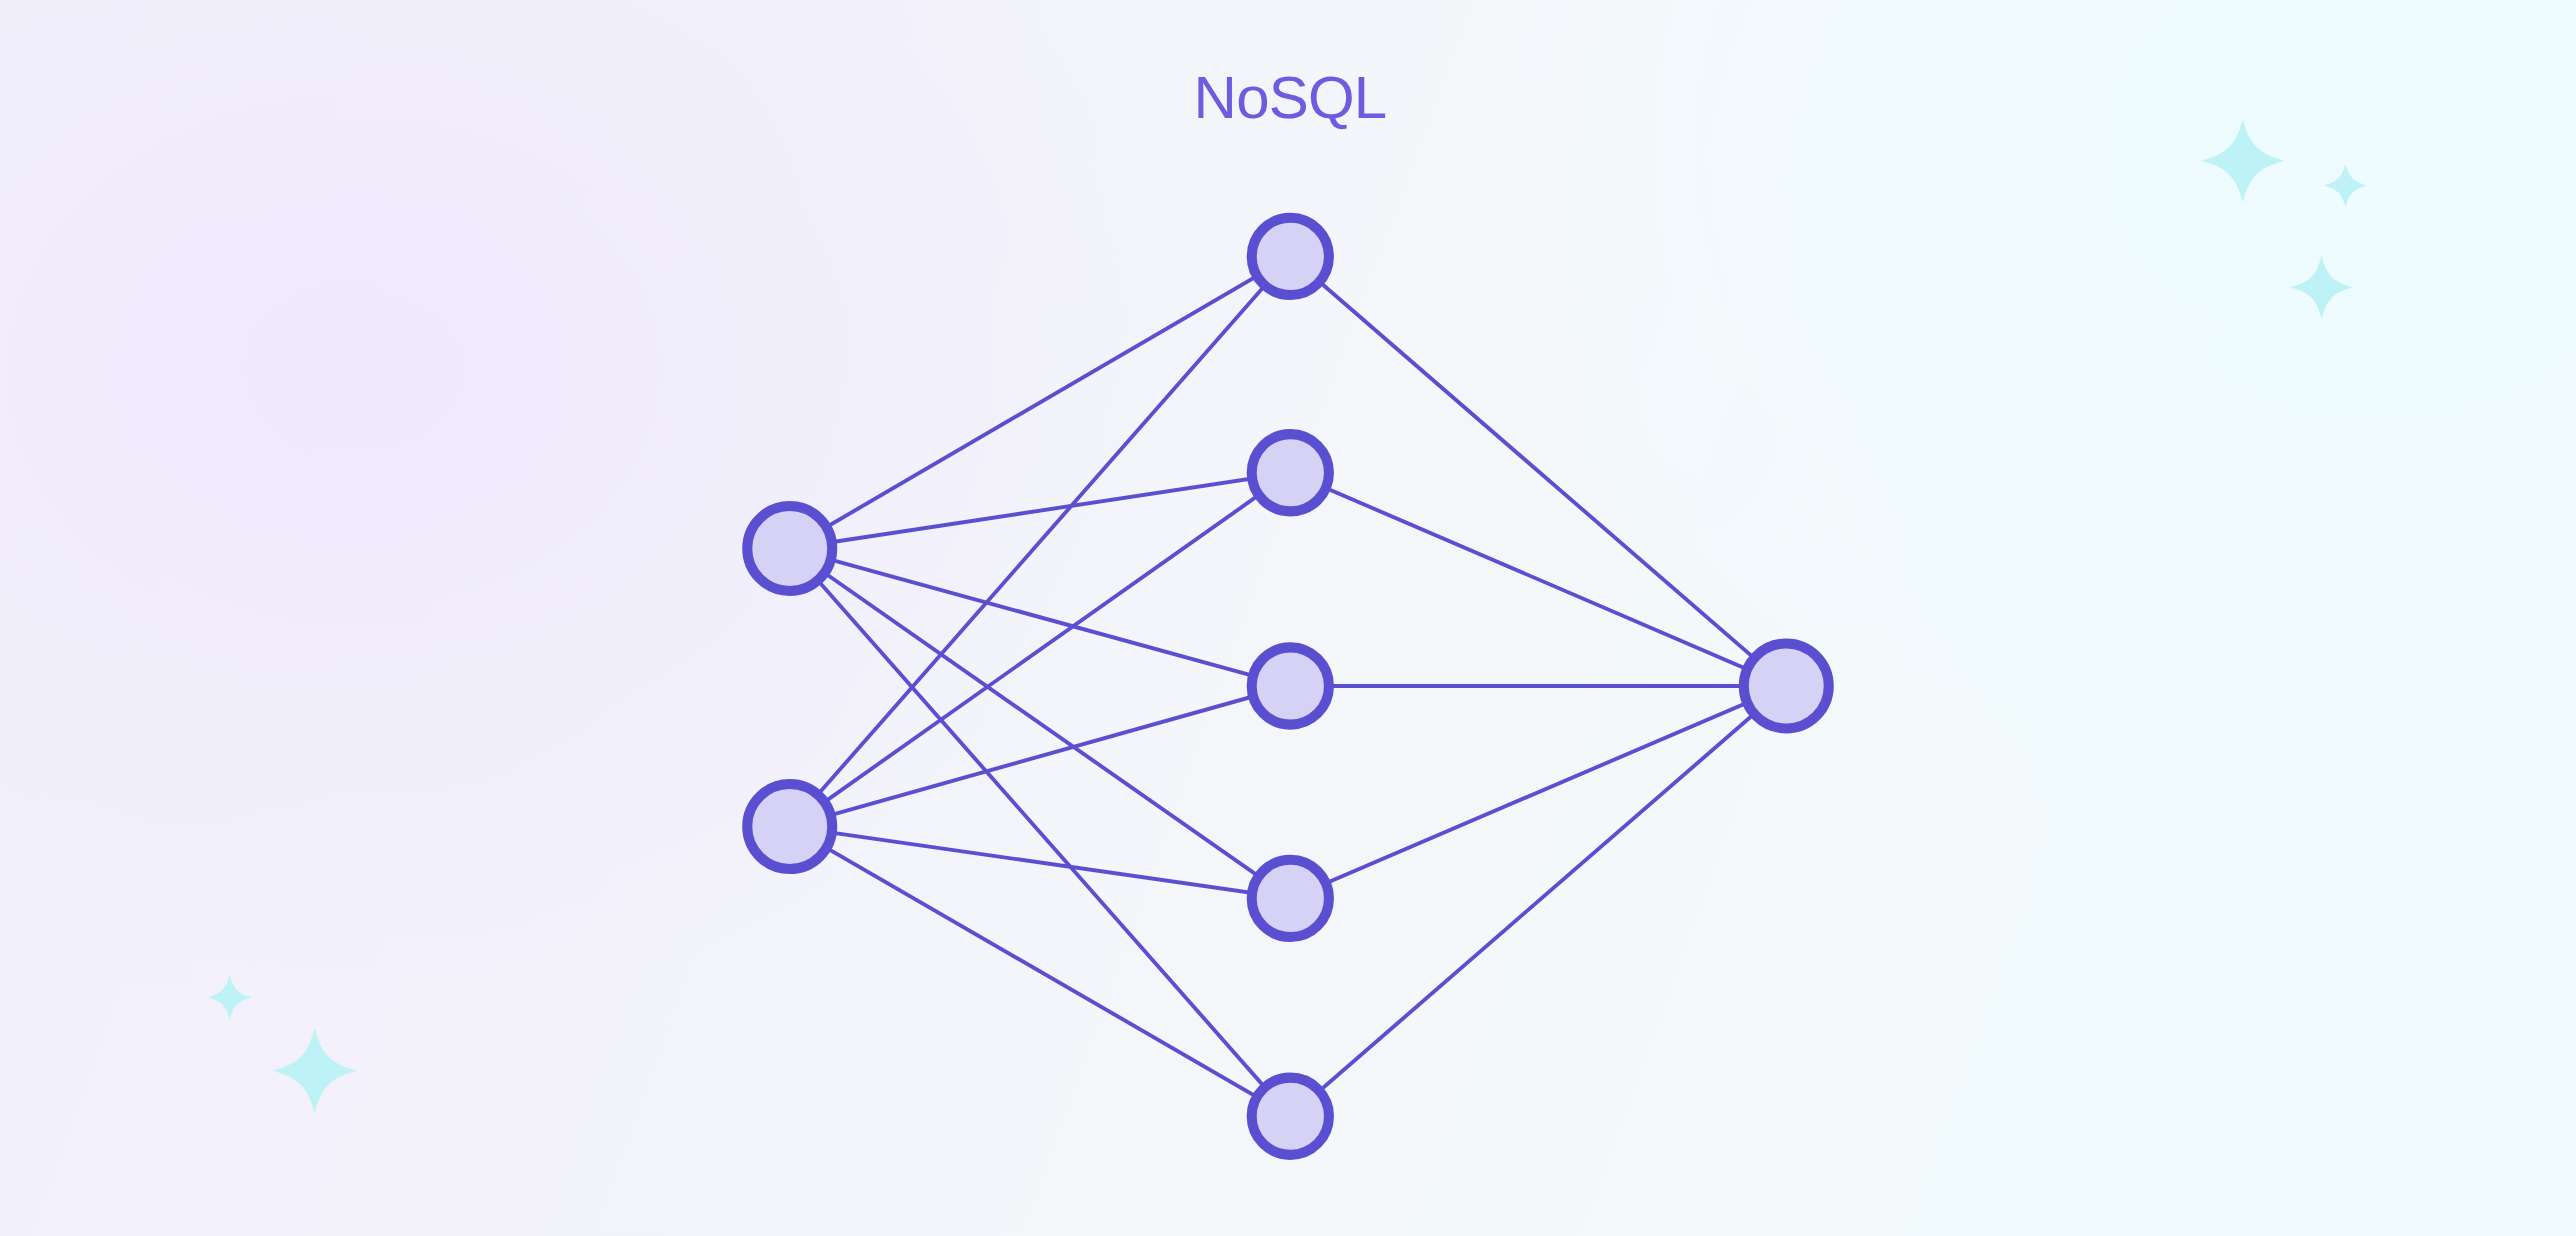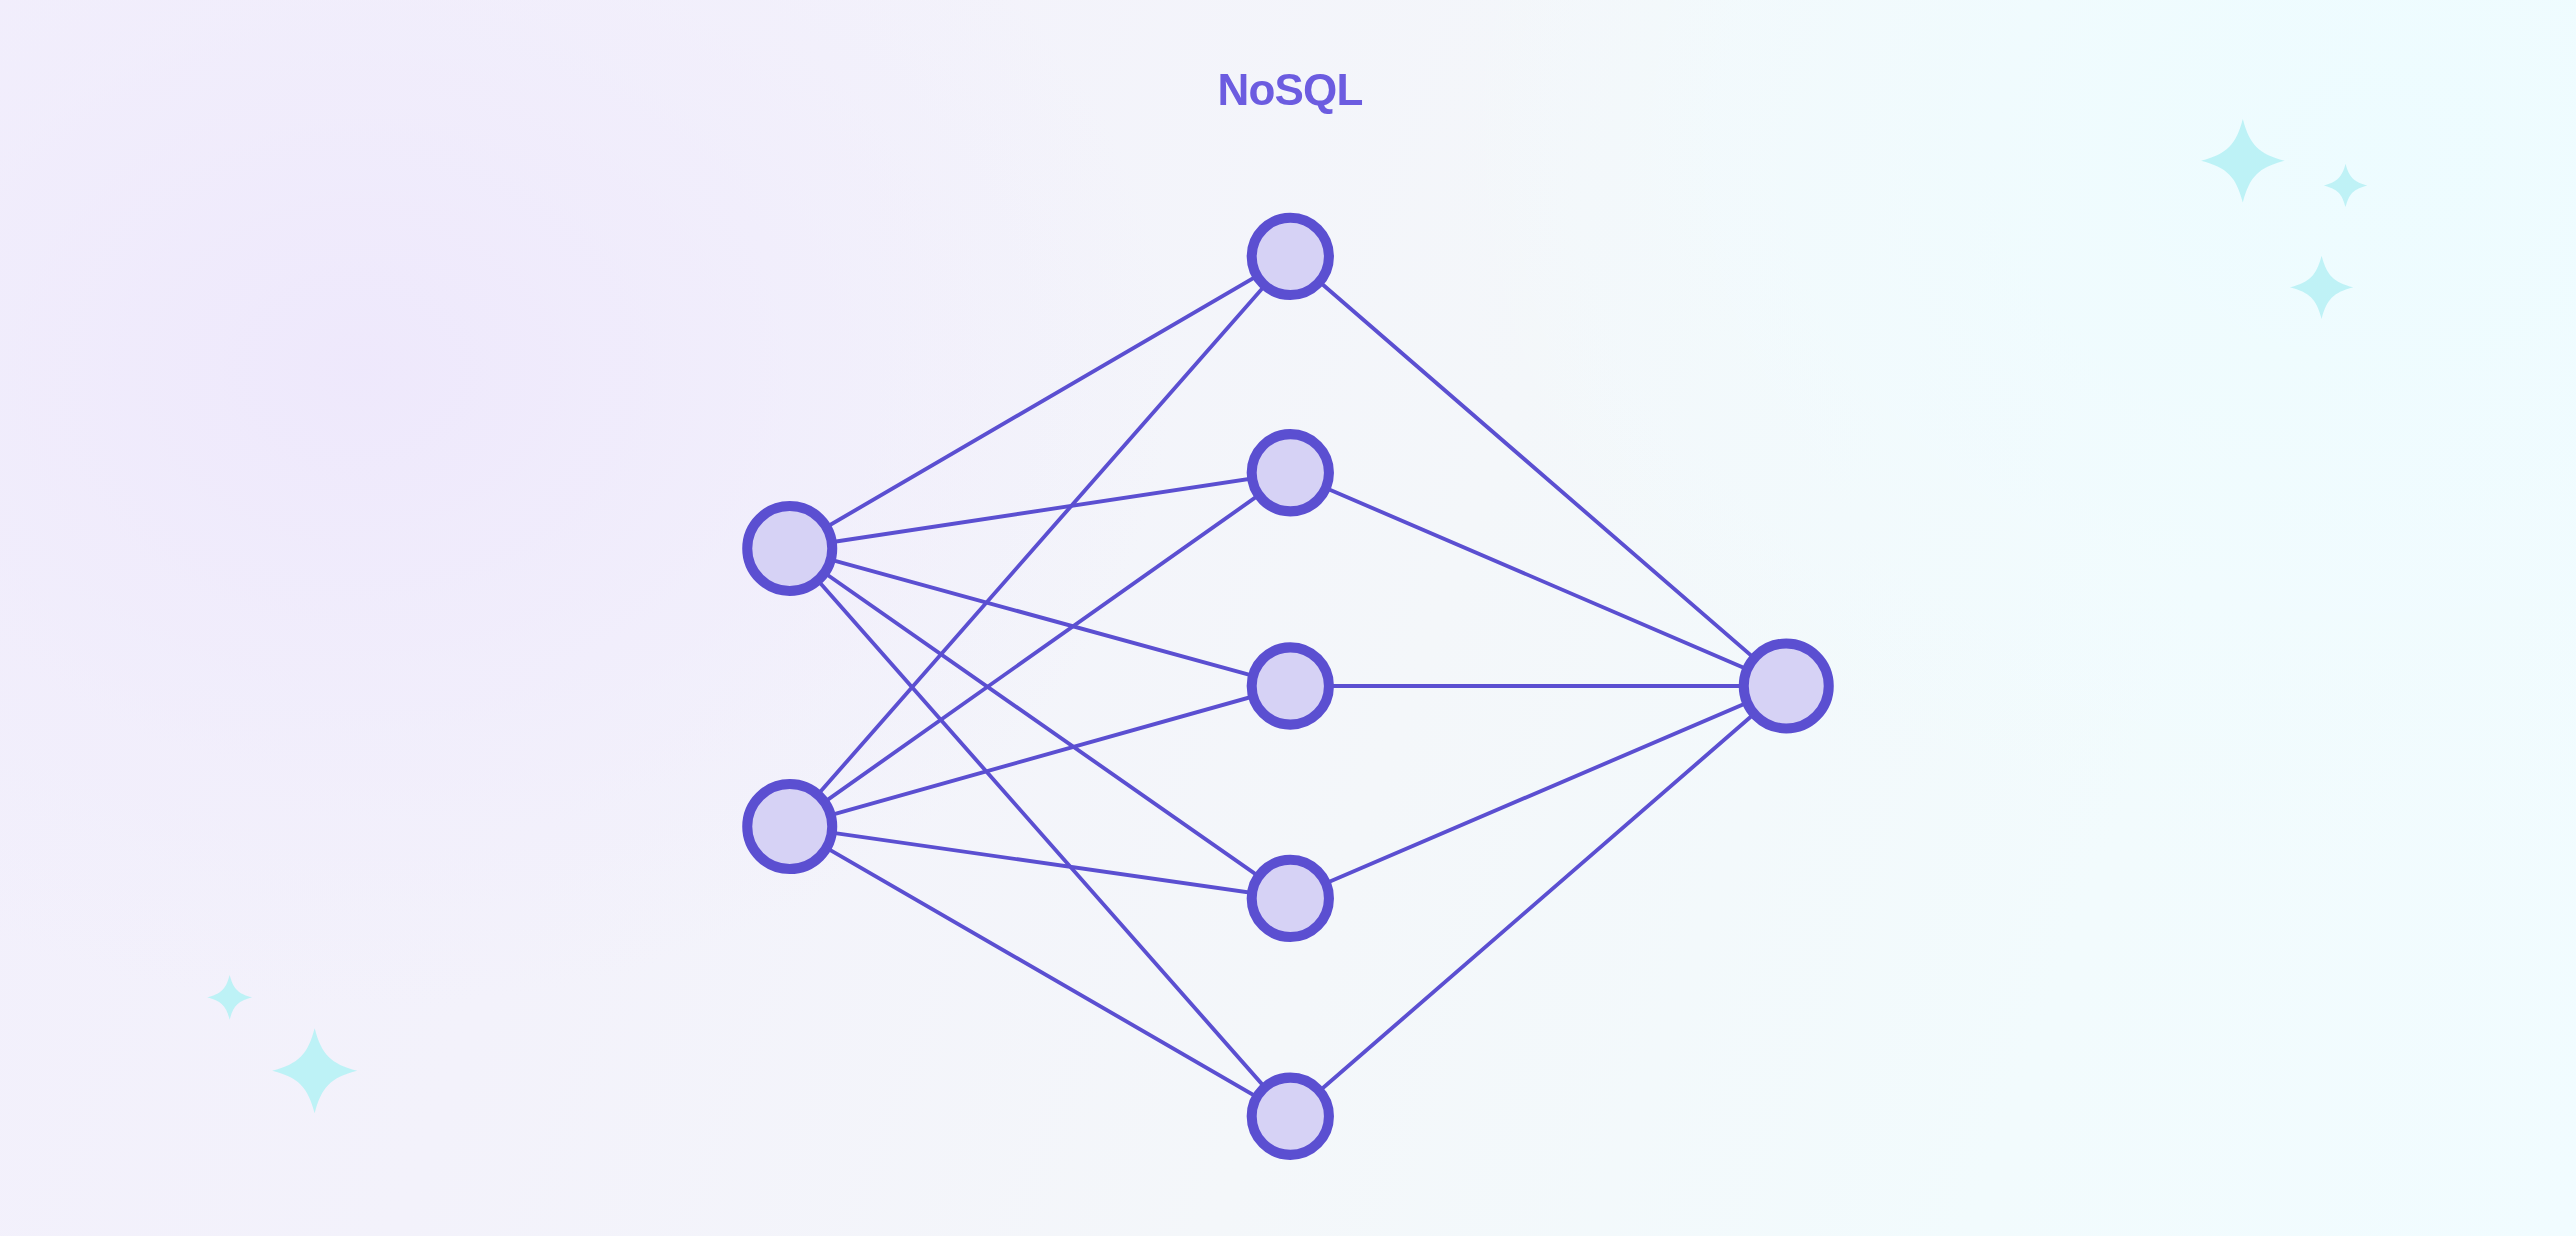--- a/index.html
+++ b/index.html
@@ -39,21 +39,21 @@
     transform: translateX(-50%);
     white-space: nowrap;
   }
 </style>
 </head>
 <body>
 
 <div id="stage">
 
   <div class="title-wrap">
-    <div style="font-family:'Liberation Sans',sans-serif;font-size:44px;font-weight:bold;color:#6c5ce0;letter-spacing:-0.8px;line-height:1;">NoSQL</div>
+    <div style="font-family:'Liberation Sans',sans-serif;font-size:60px;font-weight:normal;color:#6c5ce0;letter-spacing:-0.8px;line-height:1;">NoSQL</div>
   </div>
 
   <svg id="net" viewBox="0 0 3334 1600">
     <g id="edges-group">
         <line x1="1022" y1="710" x2="1670" y2="332" stroke="#5b4fd1" stroke-width="5" stroke-linecap="round"></line>
         <line x1="1022" y1="710" x2="1670" y2="612" stroke="#5b4fd1" stroke-width="5" stroke-linecap="round"></line>
         <line x1="1022" y1="710" x2="1670" y2="888" stroke="#5b4fd1" stroke-width="5" stroke-linecap="round"></line>
         <line x1="1022" y1="710" x2="1670" y2="1163" stroke="#5b4fd1" stroke-width="5" stroke-linecap="round"></line>
         <line x1="1022" y1="710" x2="1670" y2="1445" stroke="#5b4fd1" stroke-width="5" stroke-linecap="round"></line>
         <line x1="1022" y1="1070" x2="1670" y2="332" stroke="#5b4fd1" stroke-width="5" stroke-linecap="round"></line>

